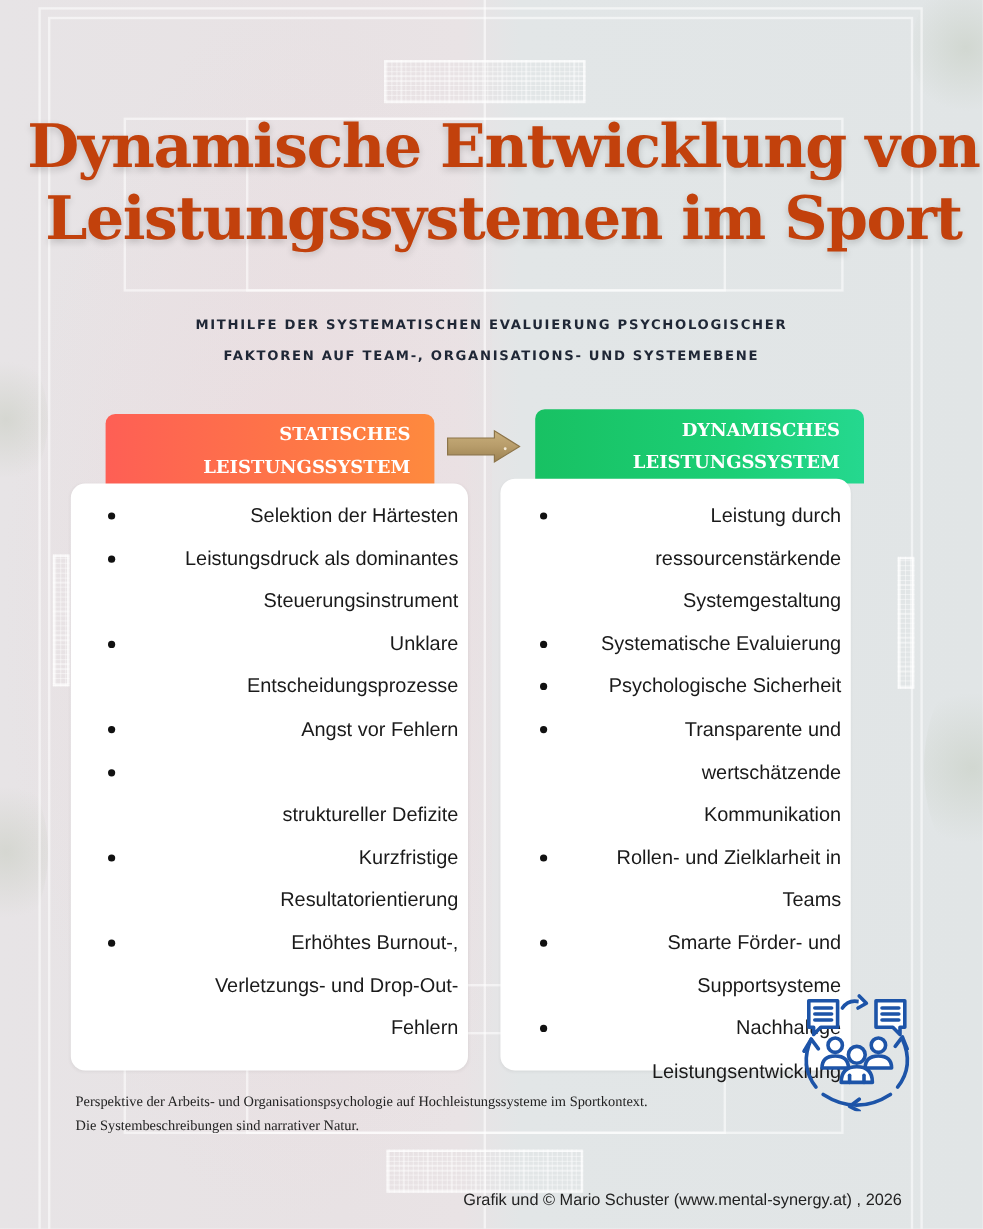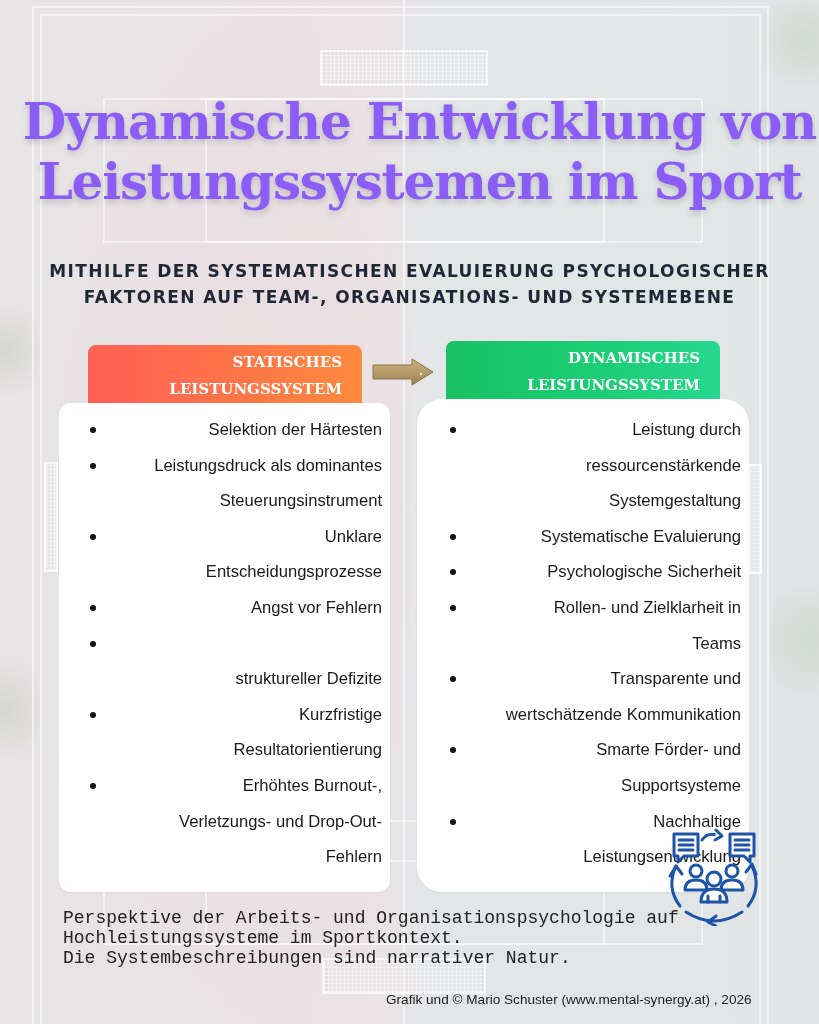--- a/index.html
+++ b/index.html
@@ -25,31 +25,31 @@
   .bg-field .tree {
     position: absolute; border-radius: 50%;
     background: radial-gradient(circle, rgba(180,190,170,0.35), transparent 70%);
   }
 
   .title {
     position: absolute; left: 0; top: 92px; width: 819px;
     text-align: center;
     font-family: "DejaVu Serif", serif;
     font-size: 50px; line-height: 60px;
-    color: #8b5cf6;
+    color: #c2410c;
     letter-spacing: -1.2px;
     text-shadow: 0 3px 6px rgba(0,0,0,0.18);
     padding-left: 20px;
   }
   .subtitle {
     position: absolute; left: 0; top: 258px; width: 819px;
     text-align: center;
     font-family: "DejaVu Sans", sans-serif;
     font-weight: bold;
-    font-size: 17px; line-height: 26px;
+    font-size: 11px; line-height: 26px;
     letter-spacing: 1.4px;
     color: #1f2736;
   }
 
   .header-tag {
     position: absolute;
     border-radius: 8px 8px 0 0;
     color: #ffffff;
     font-family: "DejaVu Serif", serif;
     font-weight: bold;
@@ -73,21 +73,21 @@
   }
 
   .card {
     position: absolute;
     background: #ffffff;
     border-radius: 12px;
     box-shadow: 0 1px 3px rgba(0,0,0,0.05);
     text-align: right;
   }
   .card-static { left: 59px; top: 403px; width: 331px; height: 489px; }
-  .card-dynamic { left: 417px; top: 399px; width: 332px; height: 493px; border-radius: 25px; }
+  .card-dynamic { left: 417px; top: 399px; width: 292px; height: 493px; }
 
   .card ul { list-style: none; }
   .card li {
     position: relative;
     font-family: "Liberation Sans", sans-serif;
     font-size: 16.6px;
     line-height: 35.6px;
     color: #1a1a1a;
     padding-left: 49px;
     padding-right: 8px;
@@ -101,22 +101,22 @@
   .card-dynamic ul { padding-top: 13px; }
   .card-dynamic li { padding-left: 51px; }
   .card-dynamic li .bullet { left: 33px; }
 
   .team-icon {
     position: absolute; left: 664px; top: 826px; width: 100px; height: 100px;
   }
 
   .footnote {
     position: absolute; left: 63px; top: 908px; width: 640px;
-    font-family: Liberation Mono, monospace;
-    font-size: 18px; line-height: 20px;
+    font-family: Liberation Serif, serif;
+    font-size: 12px; line-height: 20px;
     color: #222222;
   }
   .credit {
     position: absolute; left: 386px; top: 990px; width: 400px;
     font-family: "Liberation Sans", sans-serif;
     font-size: 13.6px; line-height: 20px;
     color: #222222;
     white-space: nowrap;
   }
 </style>
@@ -184,22 +184,22 @@
     <li><span class="bullet"></span><span>Kurzfristige</span><br><span>Resultatorientierung</span></li>
     <li><span class="bullet"></span><span>Erhöhtes Burnout-,</span><br><span>Verletzungs- und Drop-Out-</span><br><span>Fehlern</span></li>
   </ul>
 </div>
 
 <div class="card card-dynamic">
   <ul>
     <li><span class="bullet"></span><span>Leistung durch</span><br><span>ressourcenstärkende</span><br><span>Systemgestaltung</span></li>
     <li><span class="bullet"></span><span>Systematische Evaluierung</span></li>
     <li><span class="bullet"></span><span>Psychologische Sicherheit</span></li>
+    <li><span class="bullet"></span><span>Transparente und</span><br><span>wertschätzende Kommunikation</span></li>
     <li><span class="bullet"></span><span>Rollen- und Zielklarheit in</span><br><span>Teams</span></li>
-    <li><span class="bullet"></span><span>Transparente und</span><br><span>wertschätzende Kommunikation</span></li>
     <li><span class="bullet"></span><span>Smarte Förder- und</span><br><span>Supportsysteme</span></li>
     <li><span class="bullet"></span><span>Nachhaltige</span><br><span>Leistungsentwicklung</span></li>
   </ul>
 </div>
 
 <svg class="team-icon" viewBox="0 0 100 100" fill="none" stroke="#1d54a8" stroke-width="3" stroke-linejoin="round" stroke-linecap="round">
 
   <path d="M10 8 H34 V30 H20 L14 36 V30 H10 Z" fill="#ffffff"></path>
   <line x1="15" y1="14" x2="29" y2="14"></line>
   <line x1="15" y1="19" x2="29" y2="19"></line>

